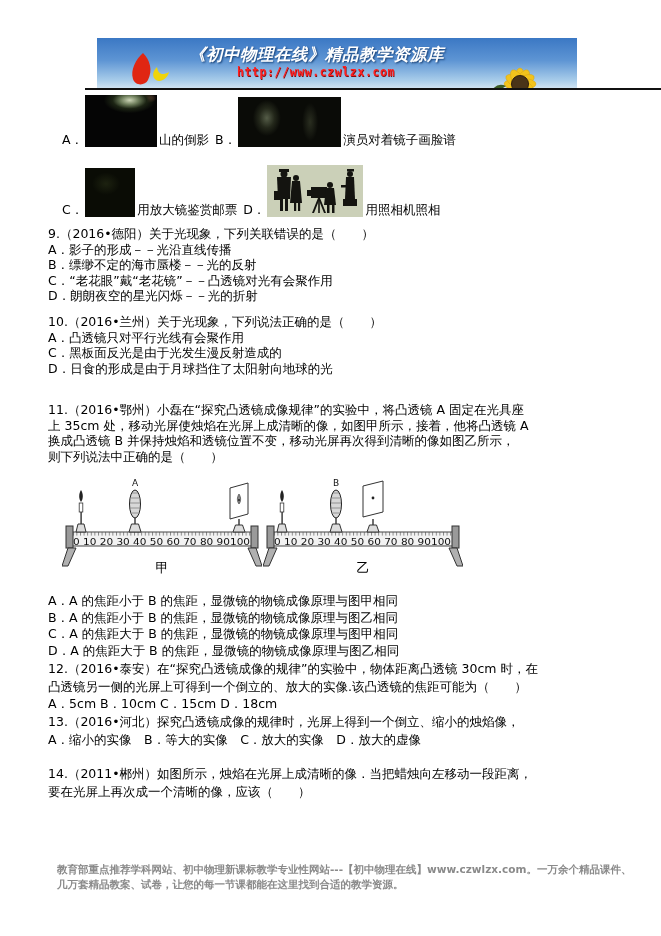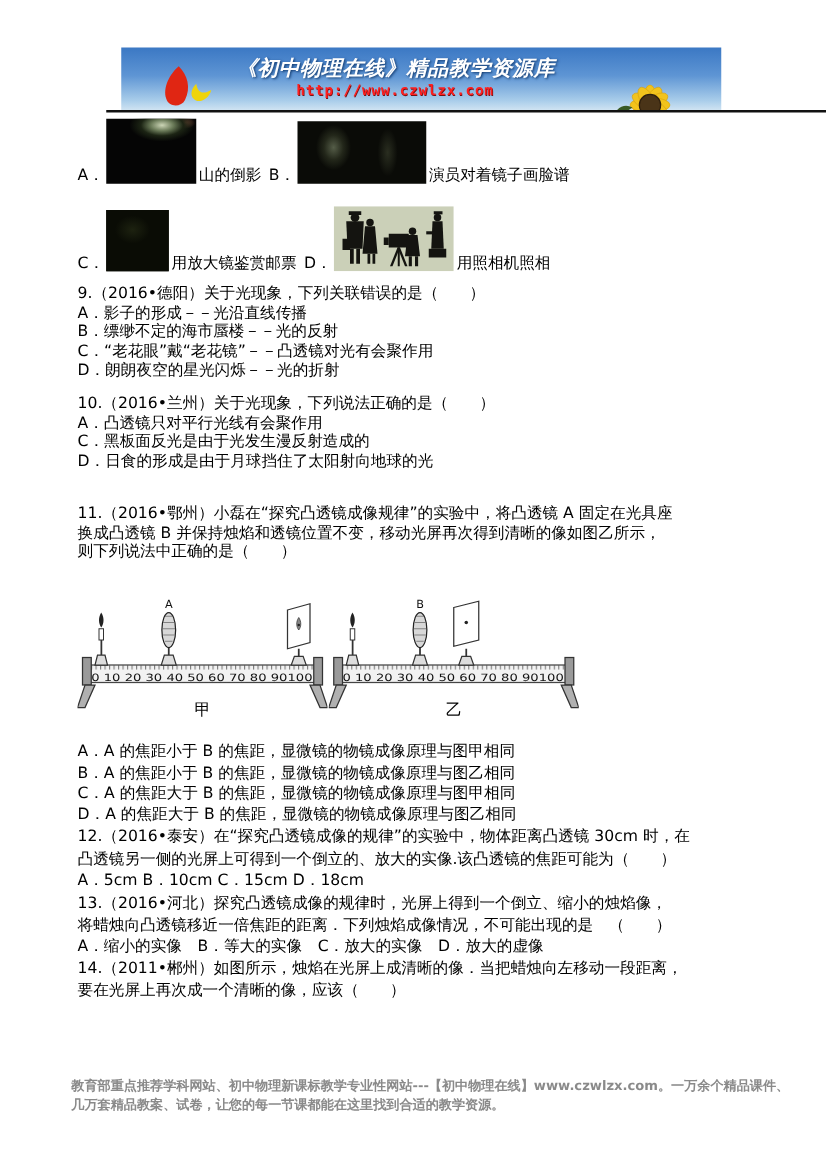--- a/index.html
+++ b/index.html
@@ -49,21 +49,21 @@
       radial-gradient(ellipse 10px 24px at 70% 50%, #2a2e20 0%, rgba(0,0,0,0) 80%),
       #0a0b07;
   }
   .photo-c{
     width:50px;height:49px;margin:0 2px;
     background:radial-gradient(ellipse 20px 16px at 42% 32%, #1d2210 0%, #0a0c05 70%), #0b0d06;
   }
   .photo-d{width:96px;height:52px;margin:0 2px;}
 
   
-  .tblock{left:62px;width:556px;font-size:12.5px;}
+  .tblock{left:48px;width:556px;font-size:12.5px;}
   .tblock div{white-space:nowrap;}
   .lh15 div{line-height:15.6px;}
   .lh16 div{line-height:16.6px;}
   .lh17 div{line-height:17.6px;}
 
   
   .bench{top:476px;width:200px;height:92px;}
   .bench-label{top:559px;width:200px;text-align:center;font-size:13px;}
 
   
@@ -157,20 +157,21 @@
 
 <div class="abs tblock lh15" style="top:314px">
   <div>10.（2016•兰州）关于光现象，下列说法正确的是（　　）</div>
   <div>A．凸透镜只对平行光线有会聚作用</div>
   <div>C．黑板面反光是由于光发生漫反射造成的</div>
   <div>D．日食的形成是由于月球挡住了太阳射向地球的光</div>
 </div>
 
 <div class="abs tblock lh15" style="top:402px">
   <div>11.（2016•鄂州）小磊在“探究凸透镜成像规律”的实验中，将凸透镜 A 固定在光具座</div>
+  <div>上 35cm 处，移动光屏使烛焰在光屏上成清晰的像，如图甲所示，接着，他将凸透镜 A</div>
   <div>换成凸透镜 B 并保持烛焰和透镜位置不变，移动光屏再次得到清晰的像如图乙所示，</div>
   <div>则下列说法中正确的是（　　）</div>
 </div>
 
 <svg class="abs bench" style="left:62px" viewBox="0 0 200 92">
   <defs>
     <pattern id="ticksA" width="3.6" height="14" patternUnits="userSpaceOnUse">
       <line x1="0.5" y1="0" x2="0.5" y2="3.6" stroke="#555" stroke-width="0.7"></line>
     </pattern>
   </defs>
@@ -265,21 +266,20 @@
 </div>
 
 <div class="abs tblock lh17" style="top:660px">
   <div>12.（2016•泰安）在“探究凸透镜成像的规律”的实验中，物体距离凸透镜 30cm 时，在</div>
   <div>凸透镜另一侧的光屏上可得到一个倒立的、放大的实像.该凸透镜的焦距可能为（　　）</div>
   <div>A．5cm B．10cm C．15cm D．18cm</div>
 </div>
 
 <div class="abs tblock lh17" style="top:713px">
   <div>13.（2016•河北）探究凸透镜成像的规律时，光屏上得到一个倒立、缩小的烛焰像，</div>
-  <div>将蜡烛向凸透镜移近一倍焦距的距离．下列烛焰成像情况，不可能出现的是　（　　）</div>
   <div>A．缩小的实像　B．等大的实像　C．放大的实像　D．放大的虚像</div>
 </div>
 
 <div class="abs tblock lh17" style="top:765px">
   <div>14.（2011•郴州）如图所示，烛焰在光屏上成清晰的像．当把蜡烛向左移动一段距离，</div>
   <div>要在光屏上再次成一个清晰的像，应该（　　）</div>
 </div>
 
 <div class="abs footer">
   <div>教育部重点推荐学科网站、初中物理新课标教学专业性网站---【初中物理在线】www.czwlzx.com。一万余个精品课件、</div>

